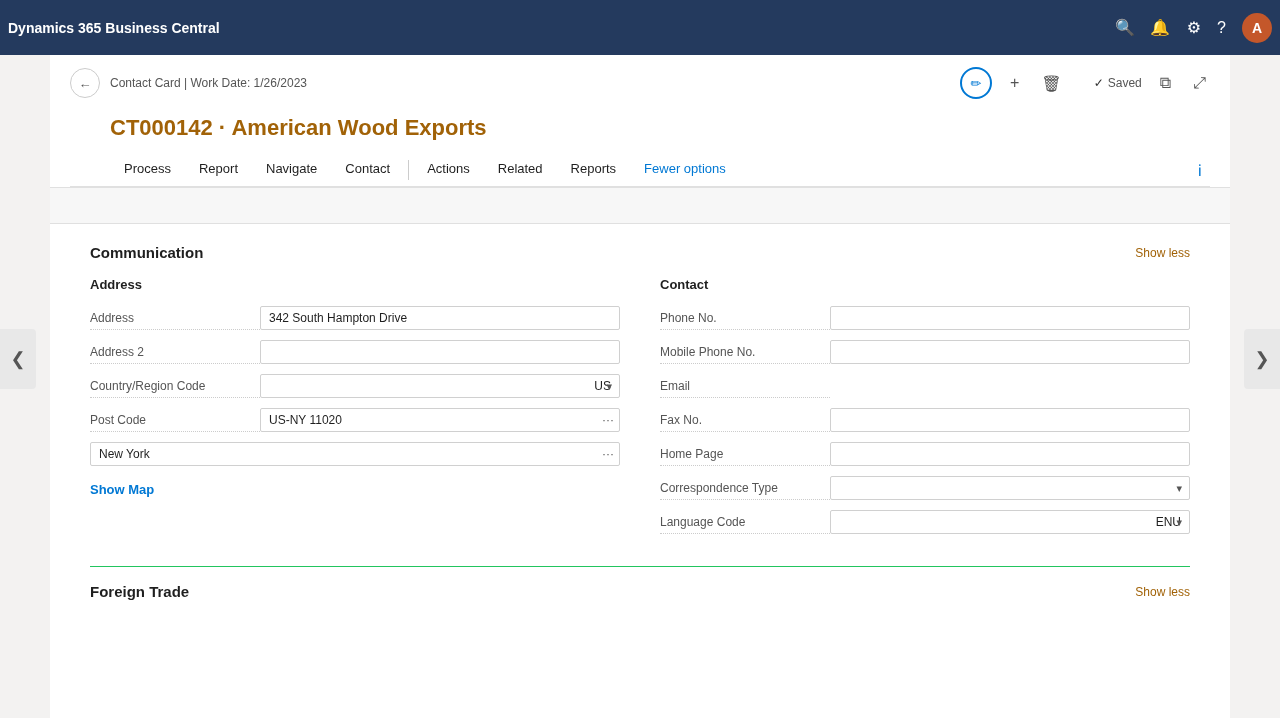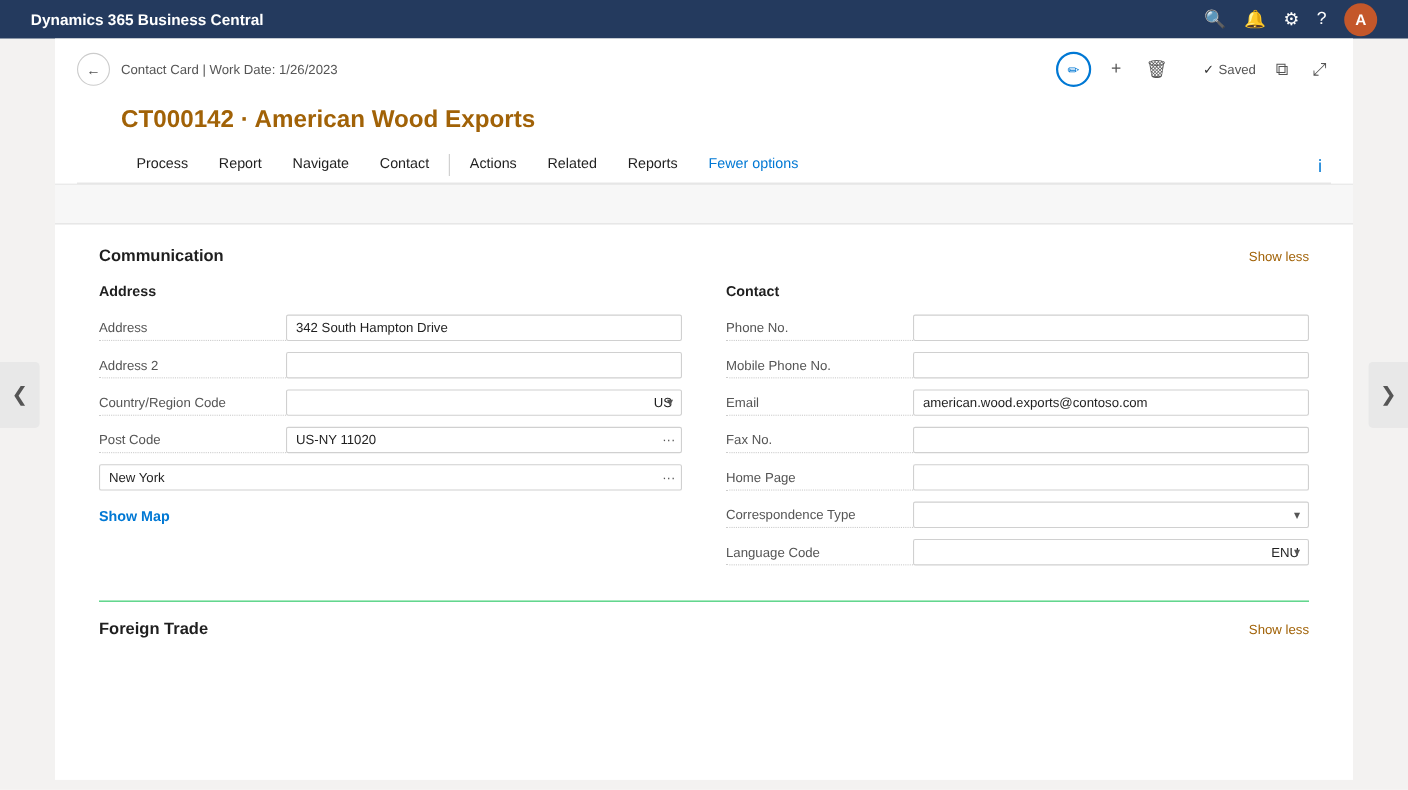--- a/index.html
+++ b/index.html
@@ -4,21 +4,21 @@
   <style>
     * { box-sizing: border-box; margin: 0; padding: 0; }
     body { font-family: 'Segoe UI', sans-serif; font-size: 13px; background: #f3f2f1; color: #333; }
 
     
     .top-bar {
       background: #1a1a2e;
       background: #1f1f1f;
       background: #243a5e;
       display: flex; align-items: center; justify-content: space-between;
-      padding: 0 28px; height: 35px; color: #fff;
+      padding: 0 8px; height: 55px; color: #fff;
     }
     .top-bar-left { display: flex; align-items: center; gap: 8px; }
     .top-bar-title { font-size: 14px; font-weight: 600; color: #fff; }
     .top-bar-right { display: flex; align-items: center; gap: 16px; }
     .top-bar-icon { color: #fff; font-size: 16px; cursor: pointer; }
     .avatar-circle {
       width: 30px; height: 30px; border-radius: 50%;
       background: #c4572a; color: #fff; display: flex; align-items: center;
       justify-content: center; font-weight: 600; font-size: 14px;
     }
@@ -296,23 +296,20 @@
 
           <div class="field-row">
             <span class="field-label">Mobile Phone No.</span>
             <div class="field-value">
               <input class="field-input" type="text" value="" style="">
             </div>
           </div>
 
           <div class="field-row">
             <span class="field-label">Email</span>
-            <div class="field-value">
-              <input class="field-input" type="text" value="american.wood.exports@contoso.com" style="">
-            </div>
           </div>
 
           <div class="field-row">
             <span class="field-label">Fax No.</span>
             <div class="field-value">
               <input class="field-input" type="text" value="" style="">
             </div>
           </div>
 
           <div class="field-row">

